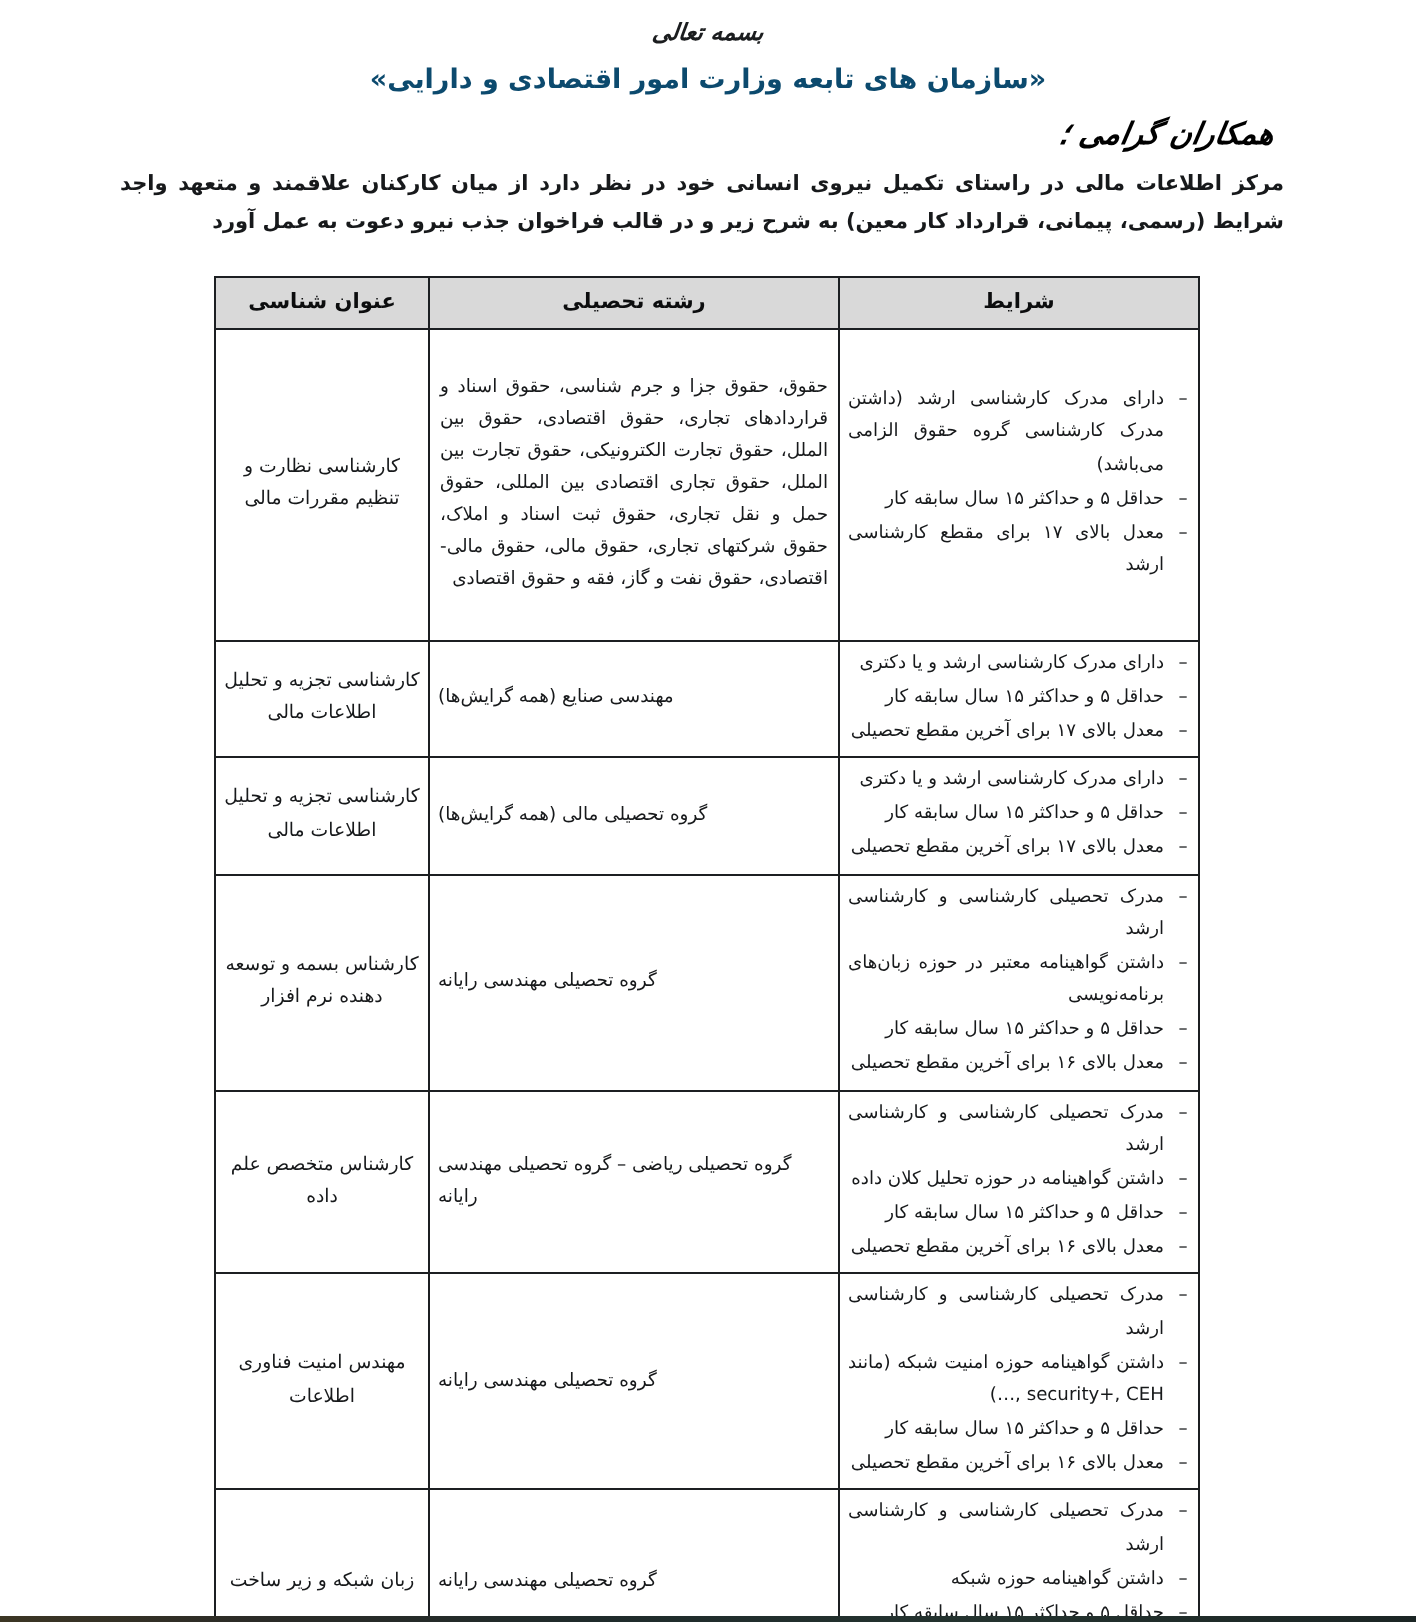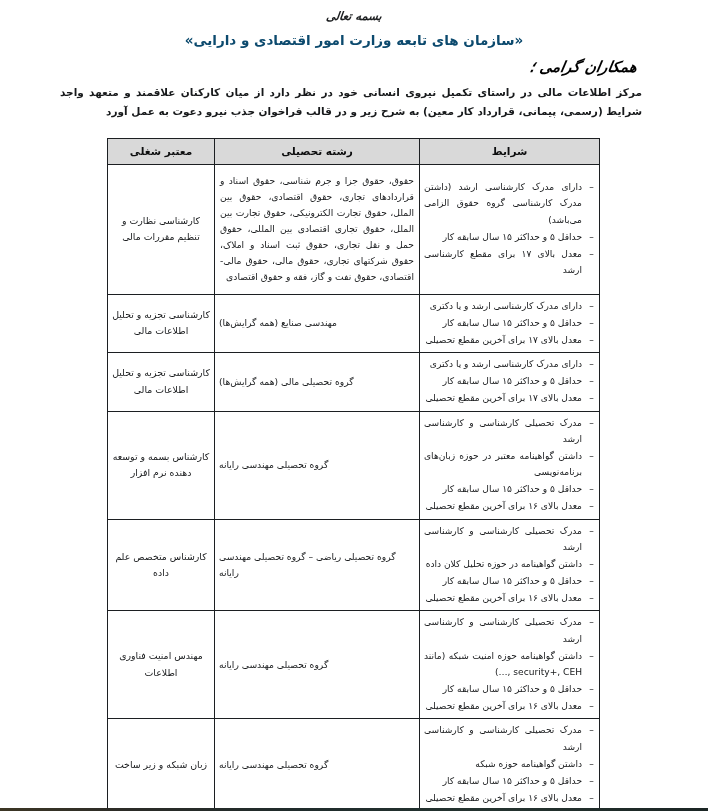--- a/index.html
+++ b/index.html
@@ -100,21 +100,21 @@
   }
   td.field {
     text-align: left;
     font-size: 9.2px;
     line-height: 1.75;
     color: #17191b;
   }
   td.field.justify {
     text-align: justify;
     text-align-last: right;
-    padding: 8px 5px;
+    padding: 21px 5px;
   }
   td.cond {
     font-size: 9.1px;
     line-height: 1.78;
     color: #17191b;
     padding: 3px 3px 3px 4px;
   }
   ul.cond-list {
     list-style: none;
     margin: 0;
@@ -166,21 +166,21 @@
     <table class="jobs">
       <colgroup>
         <col class="c-cond">
         <col class="c-field">
         <col class="c-job">
       </colgroup>
       <thead>
         <tr>
           <th>شرایط</th>
           <th>رشته تحصیلی</th>
-          <th>معتبر شغلی</th>
+          <th>عنوان شناسی</th>
         </tr>
       </thead>
       <tbody id="jobs-tbody">
           <tr>
             <td class="cond">
               <ul class="cond-list">
                 <li>
                   <span class="dash">–</span>
                   <span class="txt">دارای مدرک کارشناسی ارشد (داشتن مدرک کارشناسی گروه حقوق الزامی می‌باشد)</span>
                 </li>

